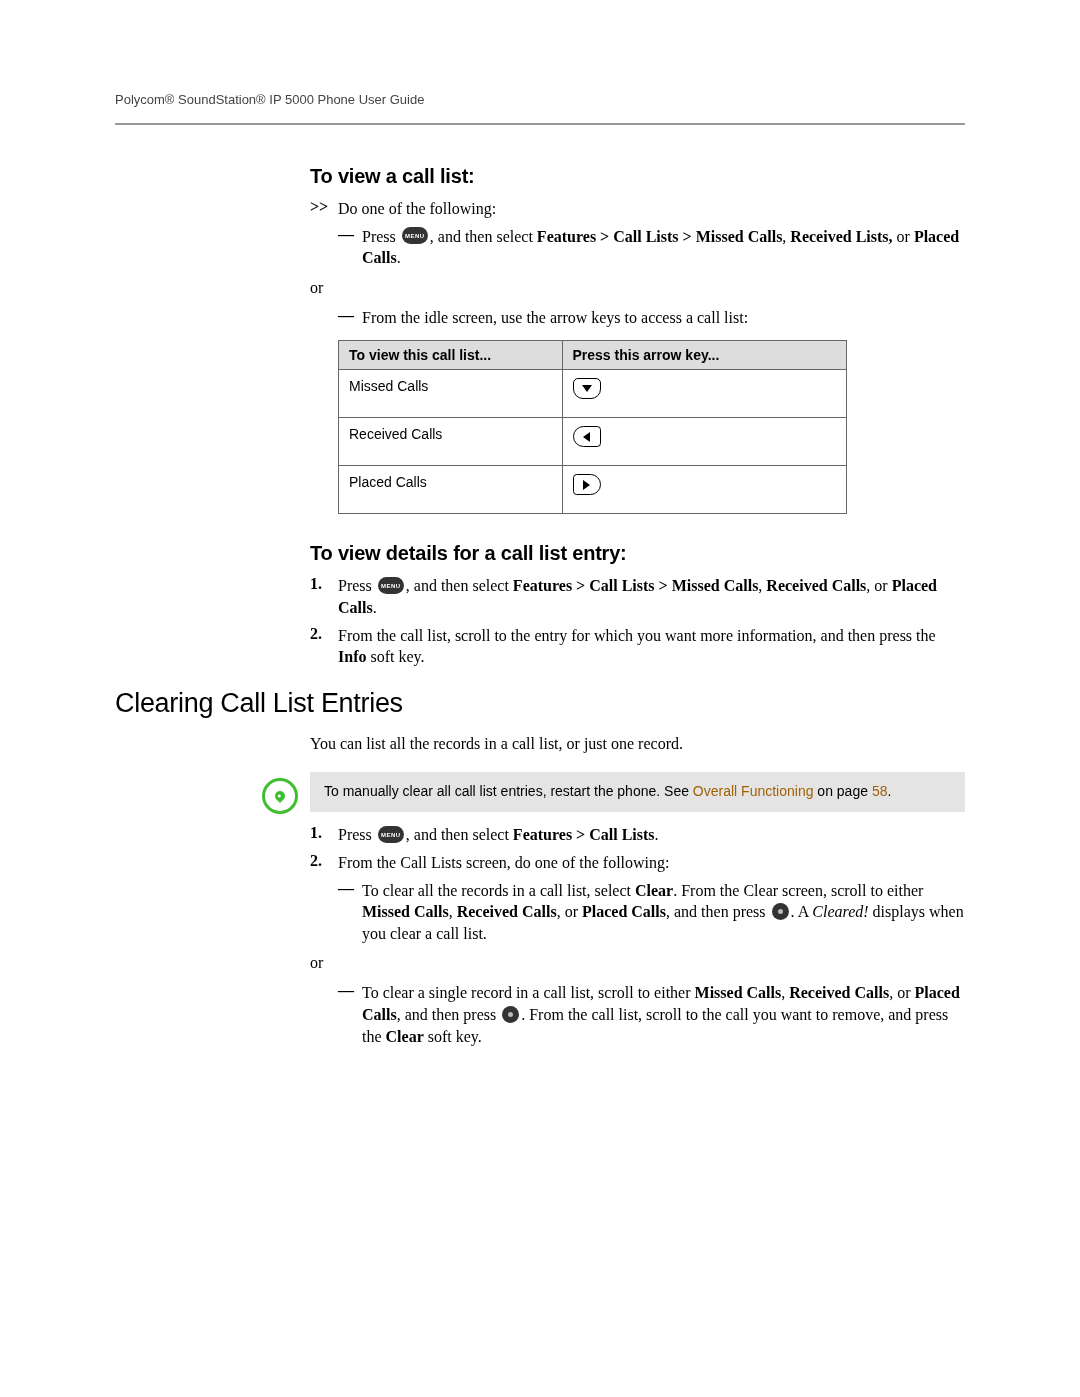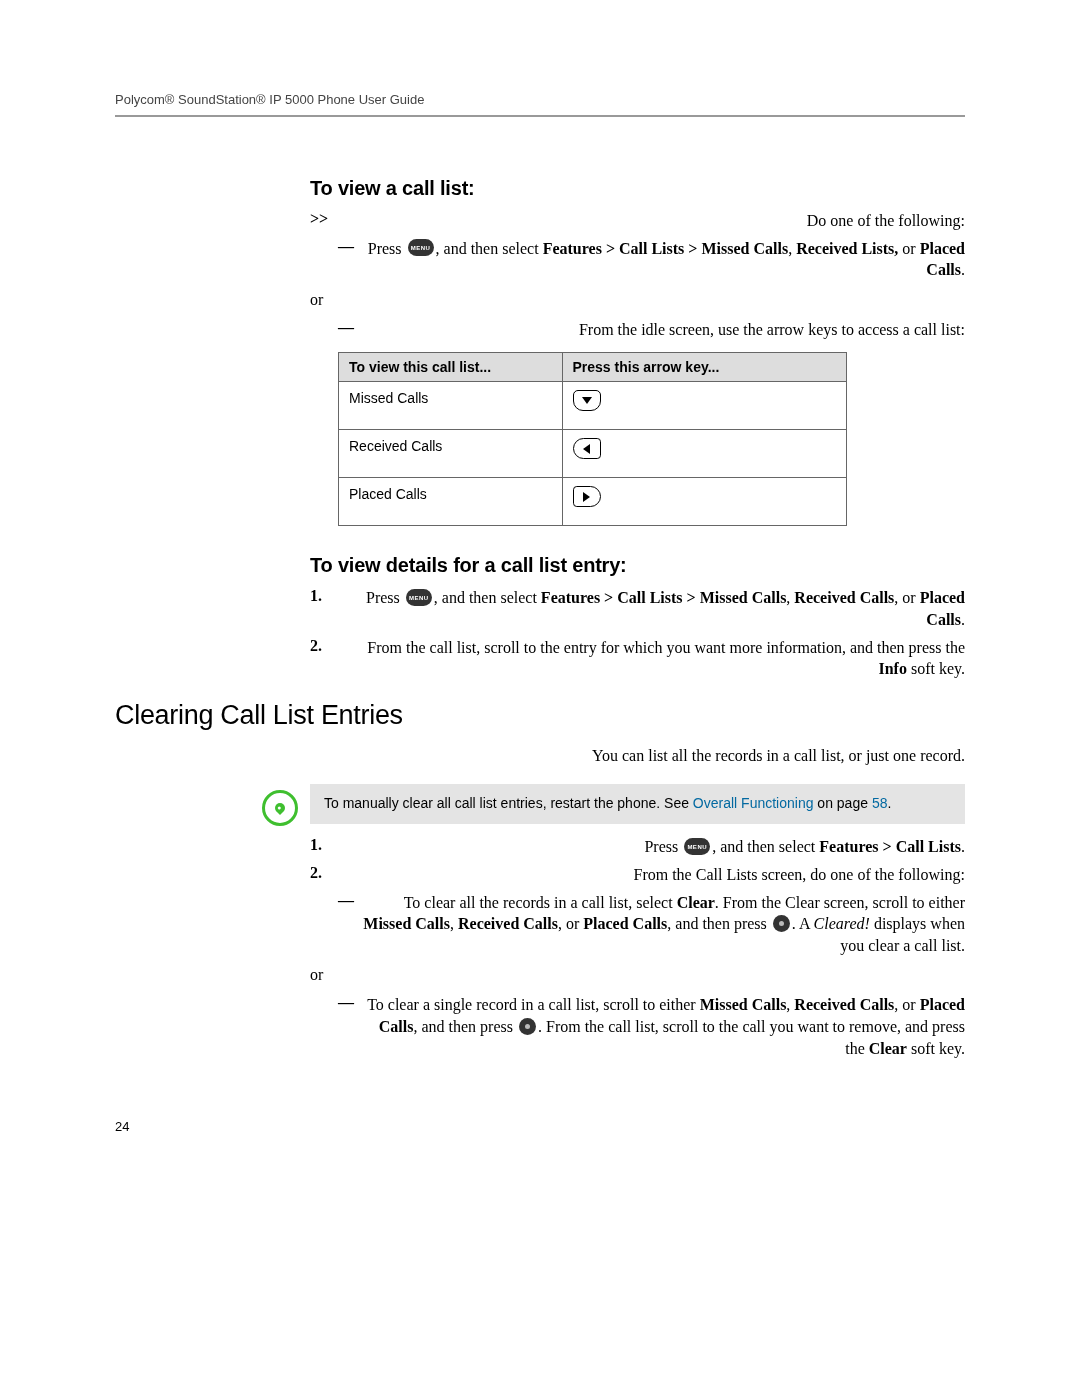--- a/index.html
+++ b/index.html
@@ -12,39 +12,38 @@
   }
   .page {
     padding: 92px 115px 60px 115px;
     box-sizing: border-box;
   }
   .running-head {
     font-family: Arial, Helvetica, sans-serif;
     font-size: 13px;
     color: #444;
     border-bottom: 2px solid #999;
-    padding-bottom: 8px;
-    margin-bottom: 60px;
+    padding-bottom: 16px;
+    margin-bottom: 40px;
   }
   .content {
     margin-left: 195px;
   }
   .subhead {
     font-family: "Trebuchet MS", "Segoe UI", Arial, sans-serif;
     font-weight: bold;
     font-size: 20px;
     margin-top: 28px;
     margin-bottom: 10px;
     letter-spacing: -0.2px;
   }
   .body-text, .list-line {
     font-family: "Palatino Linotype", Palatino, "Book Antiqua", Georgia, serif;
     font-size: 16px;
     line-height: 1.35;
-    text-align: right;
   }
   .step-row {
     display: flex;
     margin-bottom: 6px;
   }
   .step-marker {
     font-family: "Palatino Linotype", Palatino, Georgia, serif;
     font-weight: bold;
     font-size: 16px;
     min-width: 28px;
@@ -194,21 +193,21 @@
     left: 3px; top: 3px;
   }
   .note-box {
     flex: 1;
     background: #e4e4e4;
     font-family: Arial, Helvetica, sans-serif;
     font-size: 14px;
     padding: 10px 14px;
     line-height: 1.4;
   }
-  .link { color: #0369a1; margin-top: 24px; }
+  .link { color: #a16207; margin-top: 24px; }
   .page-num {
     font-family: Arial, Helvetica, sans-serif;
     font-size: 13px;
     margin-top: 60px;
   }
 </style>
 </head>
 <body>
 
 <div class="page">
@@ -321,14 +320,13 @@
 
     <div class="sub-row">
       <div class="sub-marker">—</div>
       <div class="sub-body body-text">
         <span>To clear a single record in a call list, scroll to either </span><span class="bold">Missed Calls</span><span>, </span><span class="bold">Received Calls</span><span>, or </span><span class="bold">Placed Calls</span><span>, and then press </span><span class="select-btn"></span><span>. From the call list, scroll to the call you want to remove, and press the </span><span class="bold">Clear</span><span> soft key.</span>
       </div>
     </div>
 
   </div>
 
-  <div class="page-num">24</div>
 </div>
 
 </body></html>

